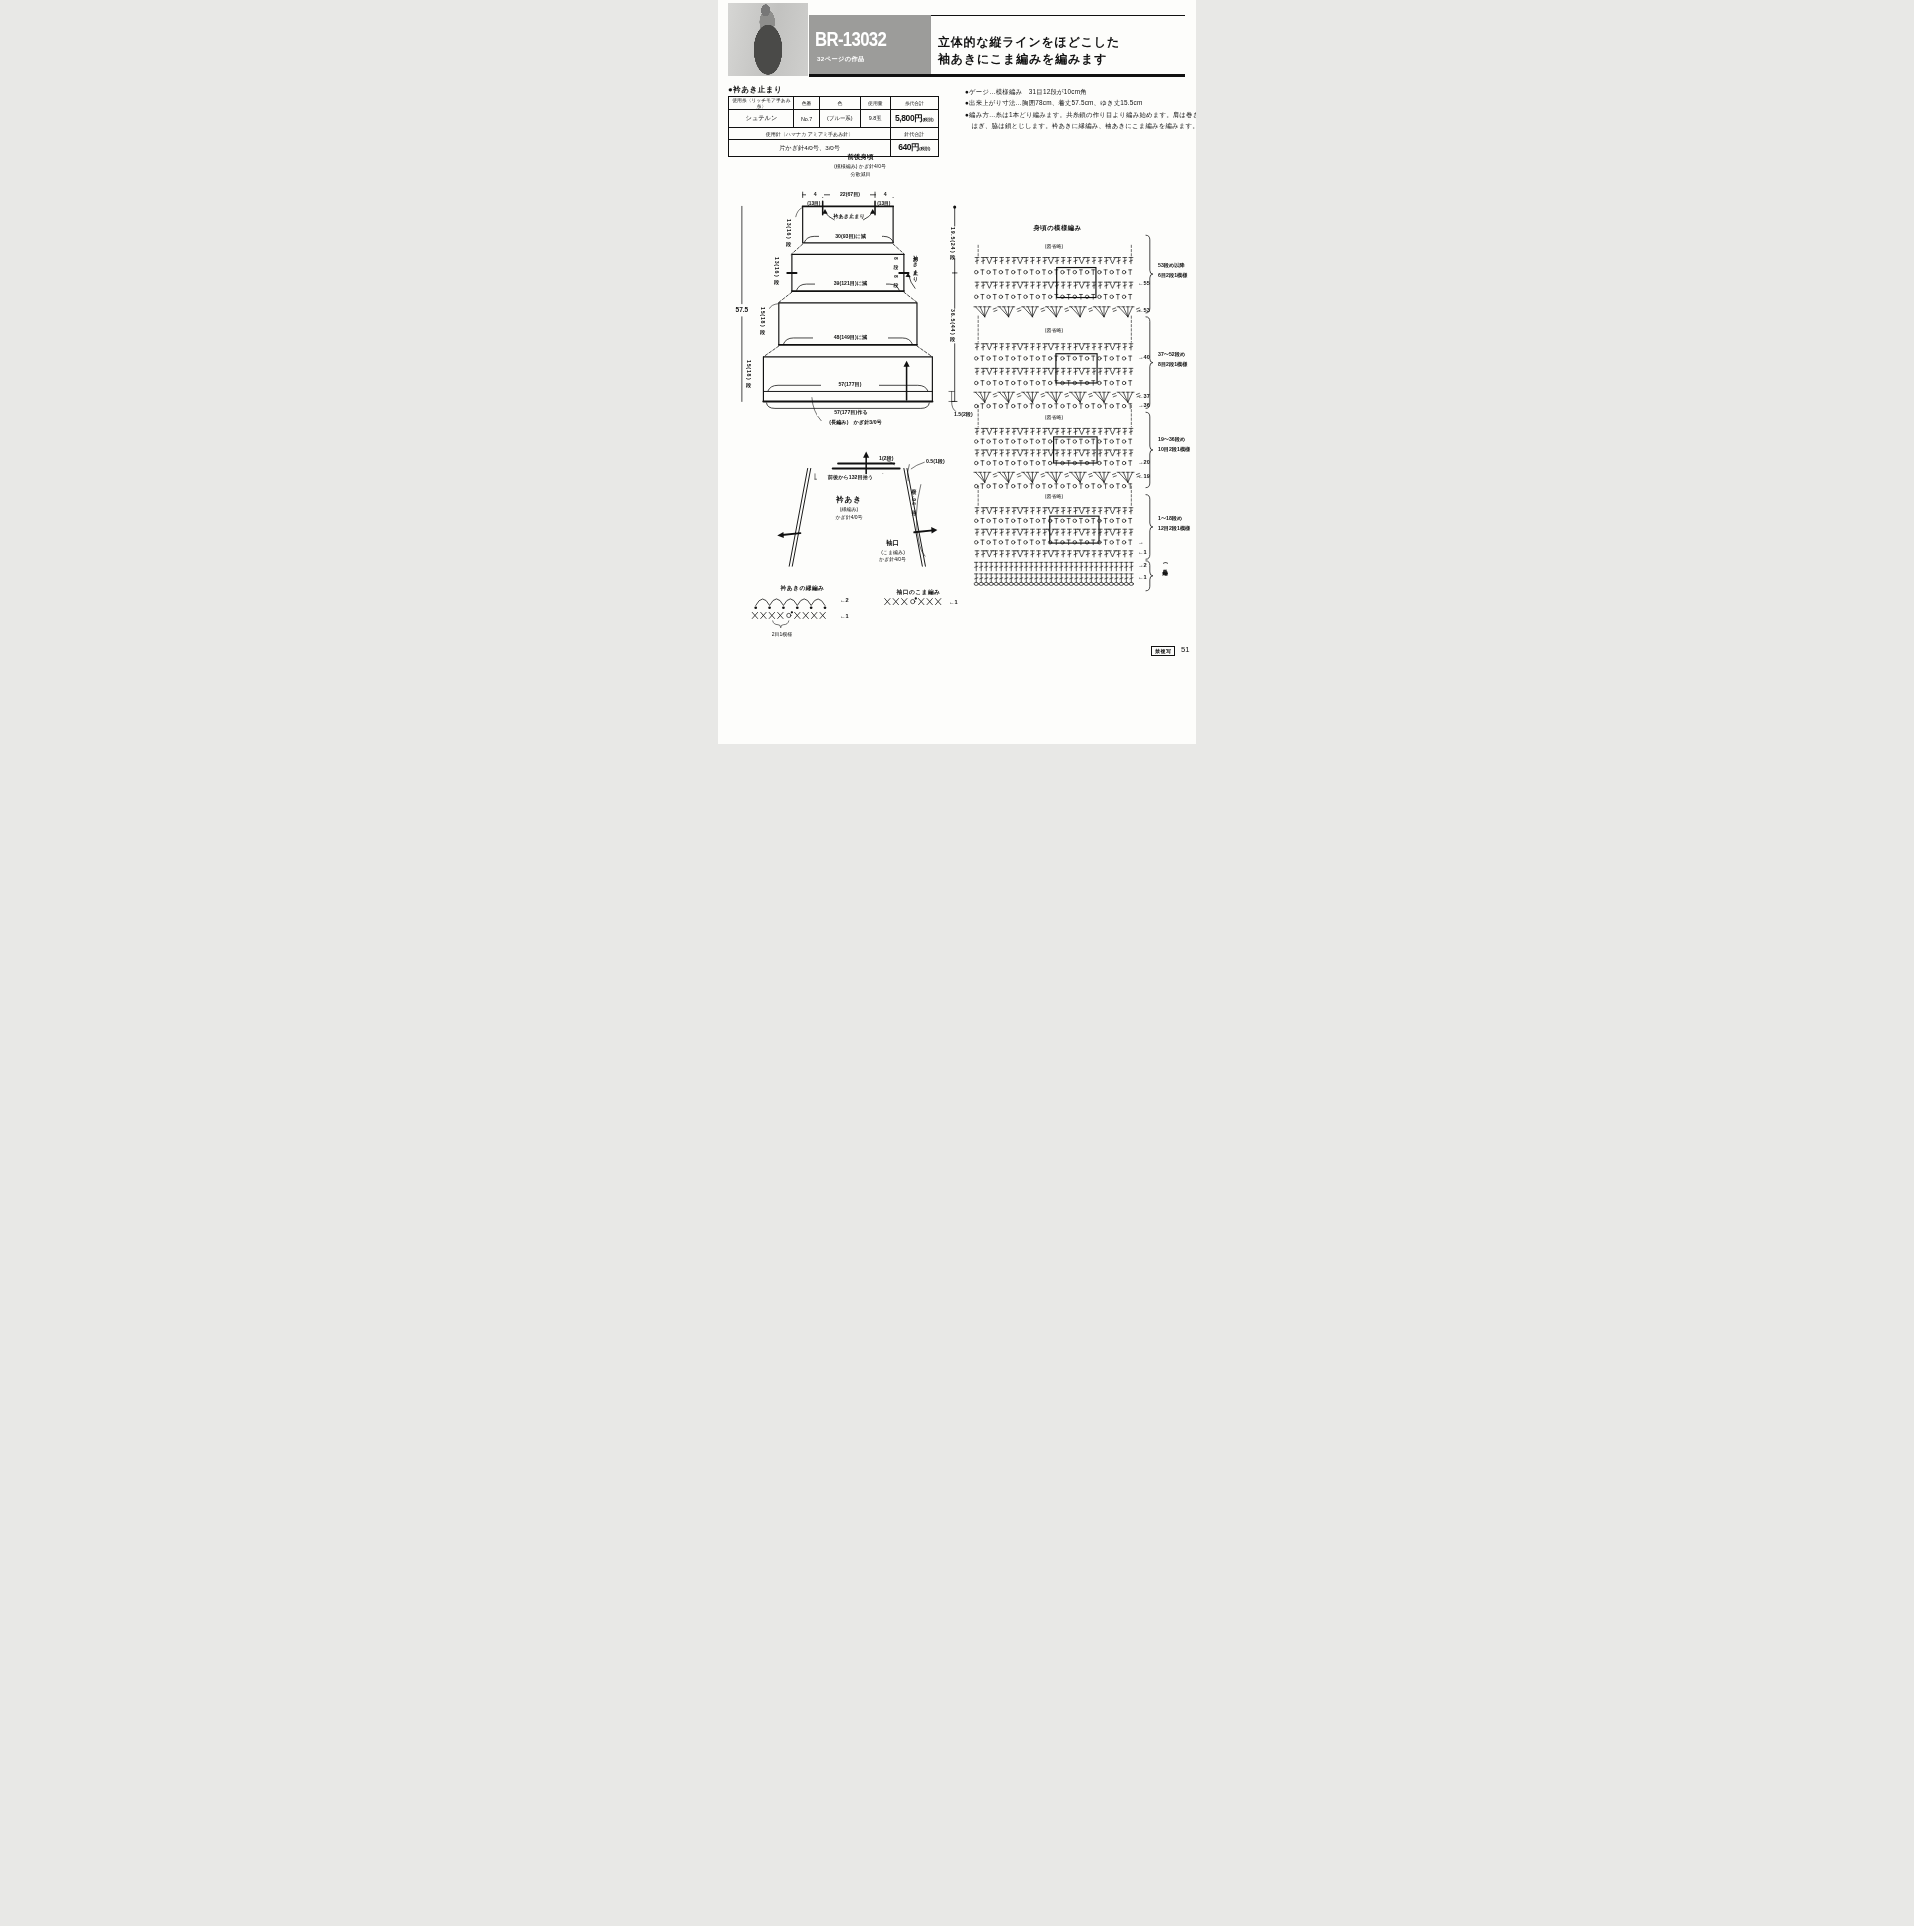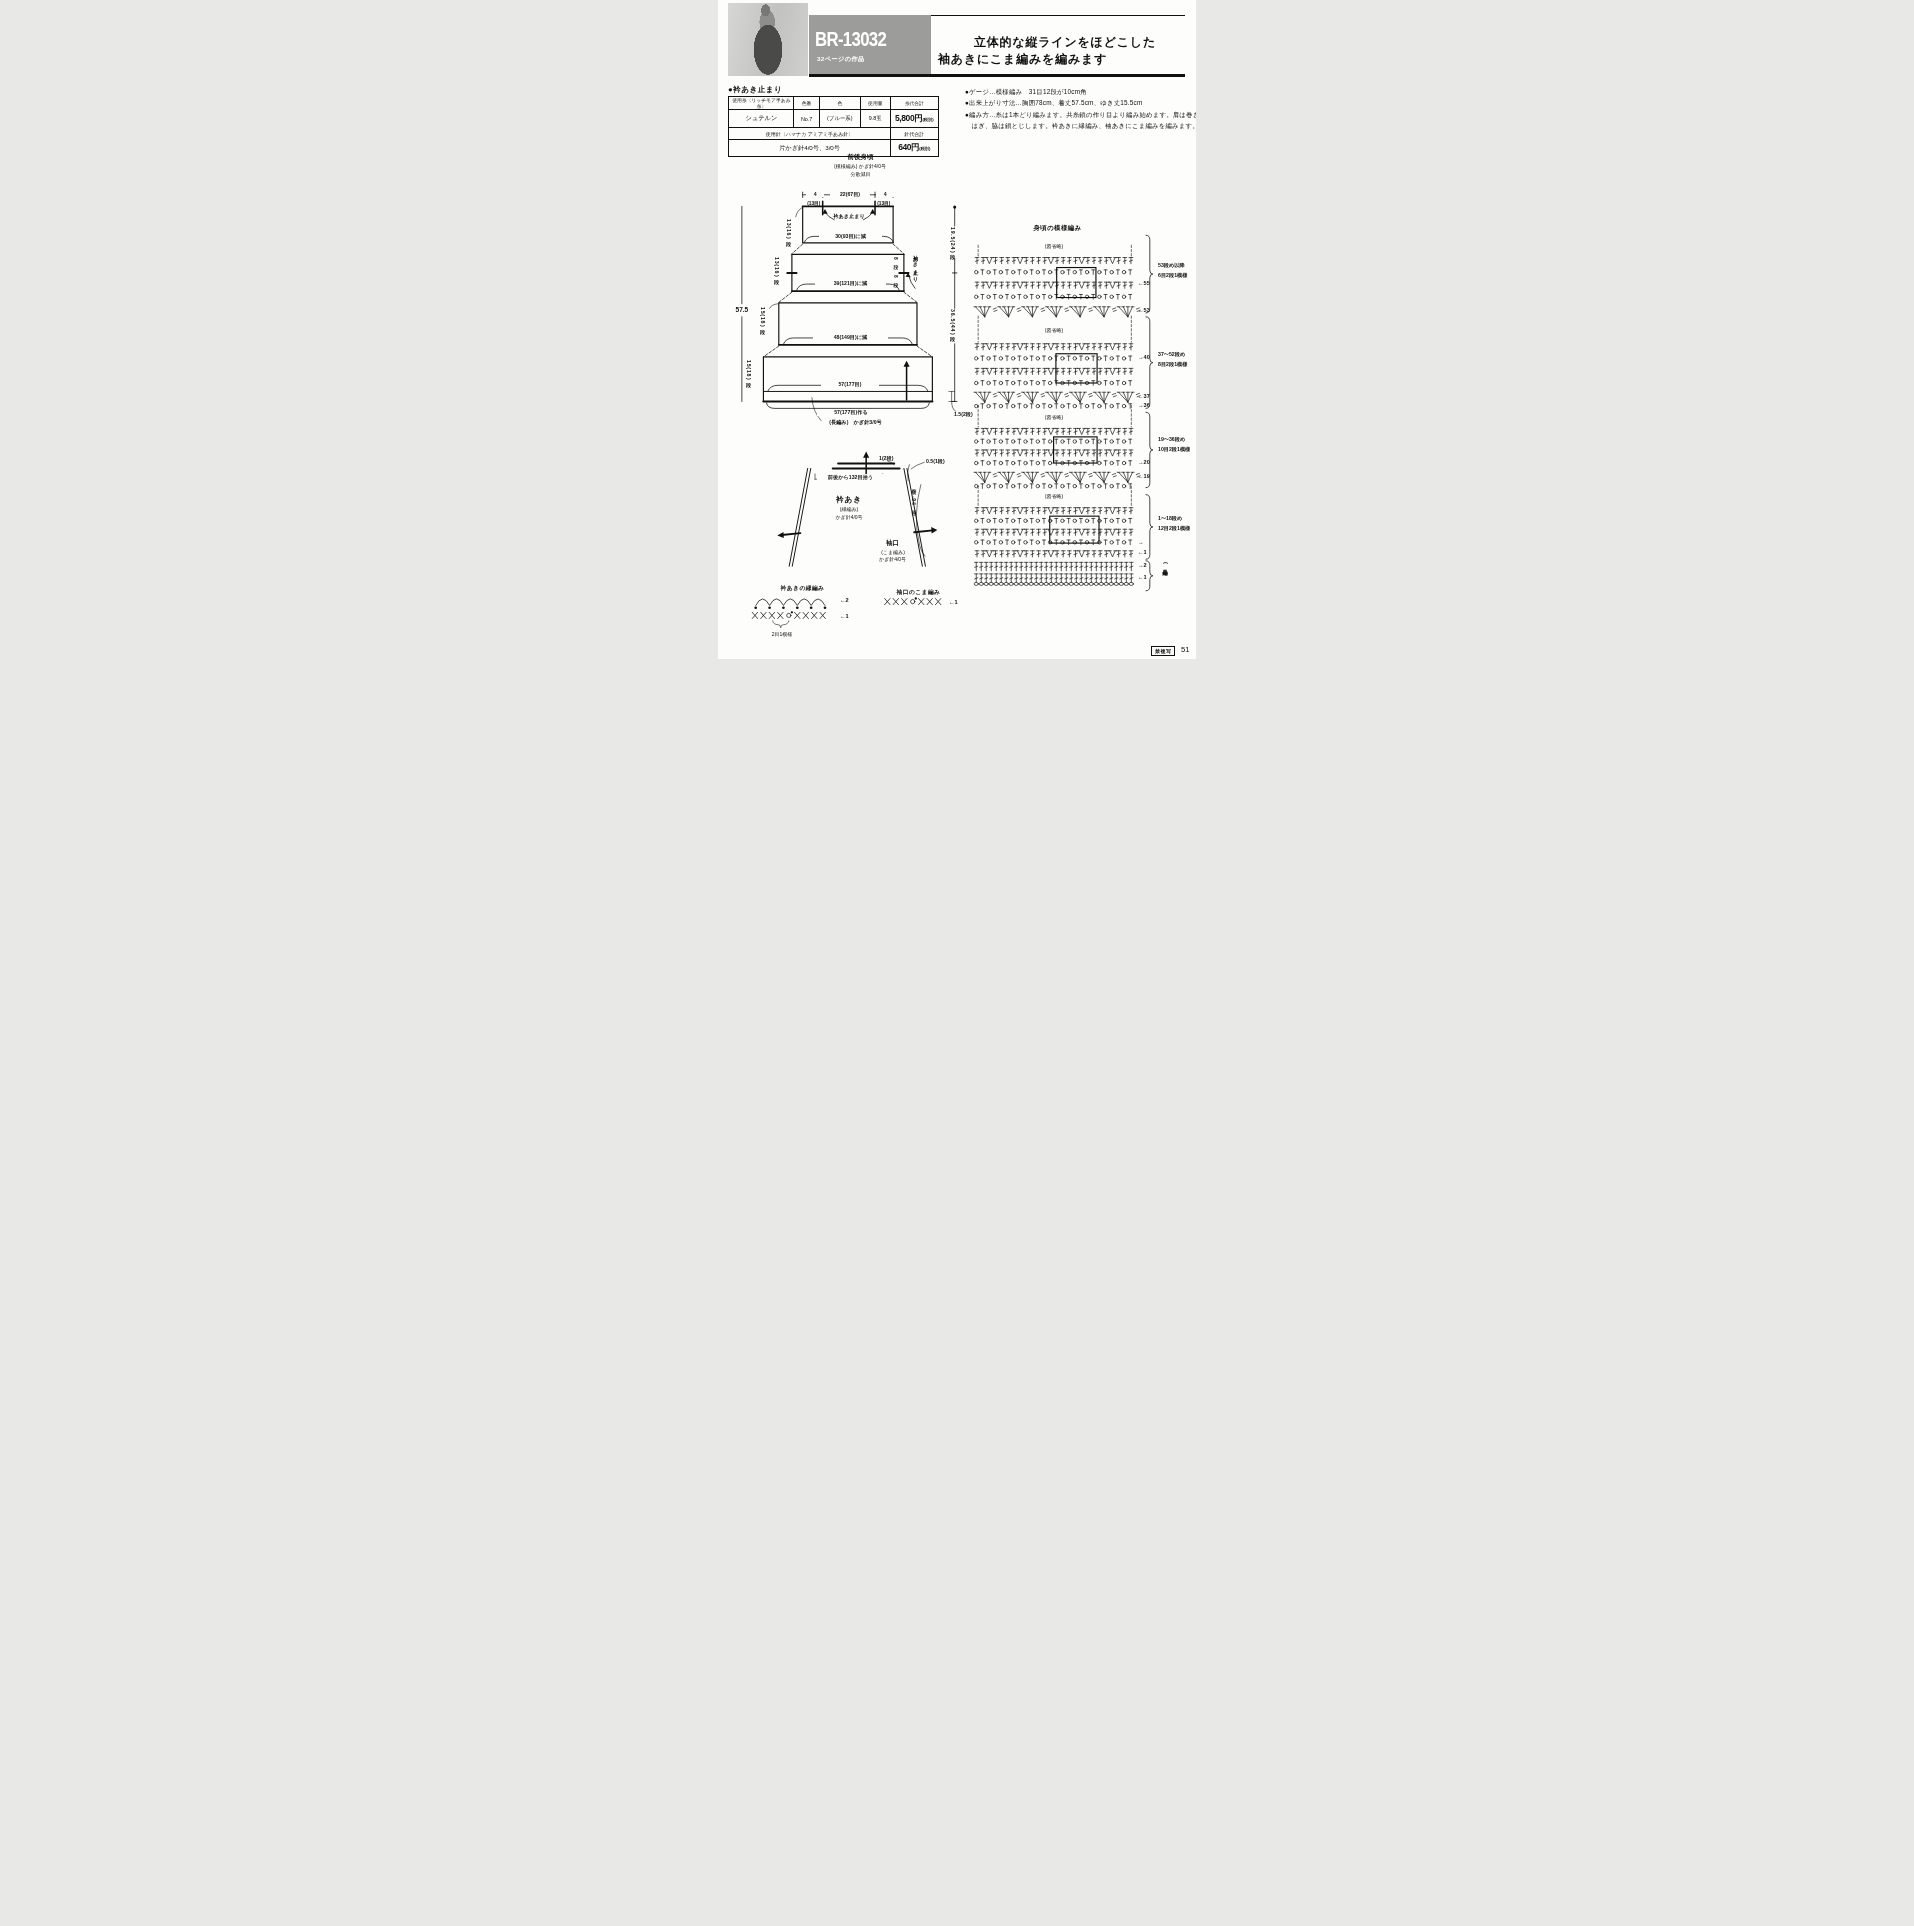--- a/index.html
+++ b/index.html
@@ -1,35 +1,35 @@
 <!DOCTYPE html>
 <html style="font-size:6.2px"><head>
 <meta charset="utf-8">
 <style>
   html,body{margin:0;padding:0;background:#e8e8e6;}
-  .page{position:relative;width:478px;height:659px;margin:0 auto;background:#fdfdfb;
+  .page{position:relative;width:478px;height:744px;margin:0 auto;background:#fdfdfb;
         font-family:"Liberation Sans","DejaVu Sans",sans-serif;color:#111;overflow:hidden;}
   .abs{position:absolute;}
   .ctr{text-align:center;}
   .wbg{background:#fdfdfb;padding:0 1.5px;}
   .vtext{writing-mode:vertical-rl;text-orientation:mixed;letter-spacing:0.8px;}
   .photo{left:10.4px;top:3.1px;width:80px;height:73px;
      background:
        radial-gradient(ellipse 24px 42px at 50% 64%, #4a4a48 59%, rgba(0,0,0,0) 60%),
        radial-gradient(ellipse 7.7px 10px at 47% 10%, #777 59%, rgba(0,0,0,0) 60%),
        radial-gradient(ellipse 13px 20px at 49% 26%, #8e8e8c 59%, rgba(0,0,0,0) 60%),
        linear-gradient(100deg,#d6d6d4,#c2c2c0 55%,#cfcfcd);}
   .grayblock{left:91px;top:15.4px;width:122px;height:61px;background-color:#9c9c9a;
      background-image:radial-gradient(#7e7e7c 0.4px, rgba(0,0,0,0) 0.5px);background-size:1.5px 1.5px;}
   .brcode{left:97px;top:28px;width:112px;color:#fff;font-size:20px;font-weight:700;
      transform:scaleX(.84);transform-origin:left;letter-spacing:-0.8px;}
   .pageref{left:99px;top:55px;color:#fff;font-size:6.2px;font-weight:700;letter-spacing:0.4px;}
   .toprule{left:91px;top:14.6px;width:376px;height:1px;background:#111;}
   .botbar{left:91px;top:74px;width:376px;height:2.7px;background:#111;}
-  .title1{left:220px;top:34px;font-size:12px;font-weight:700;letter-spacing:0.8px;margin-left:36px;}
+  .title1{left:220px;top:34px;font-size:12px;font-weight:700;letter-spacing:0.8px;}
   .title2{left:220px;top:51px;font-size:12px;font-weight:700;letter-spacing:0.8px;}
   .secthead{left:10px;top:85px;font-size:7.7px;font-weight:700;letter-spacing:0.4px;}
   table.mat{position:absolute;left:10.4px;top:96px;border-collapse:collapse;table-layout:fixed;width:210px;}
   table.mat td,table.mat th{border:0.8px solid #111;font-weight:400;padding:0;vertical-align:middle;text-align:center;}
   table.mat{border:1.2px solid #111;}
   .th{font-size:4.8px;height:10.4px;}
   .cell{font-size:5.4px;height:17px;}
   .yarnname{font-size:6.2px;font-weight:700;}
   .price{font-size:8.5px;font-weight:700;letter-spacing:-0.4px;}
   .pricenote{font-size:4.2px;font-weight:700;}

